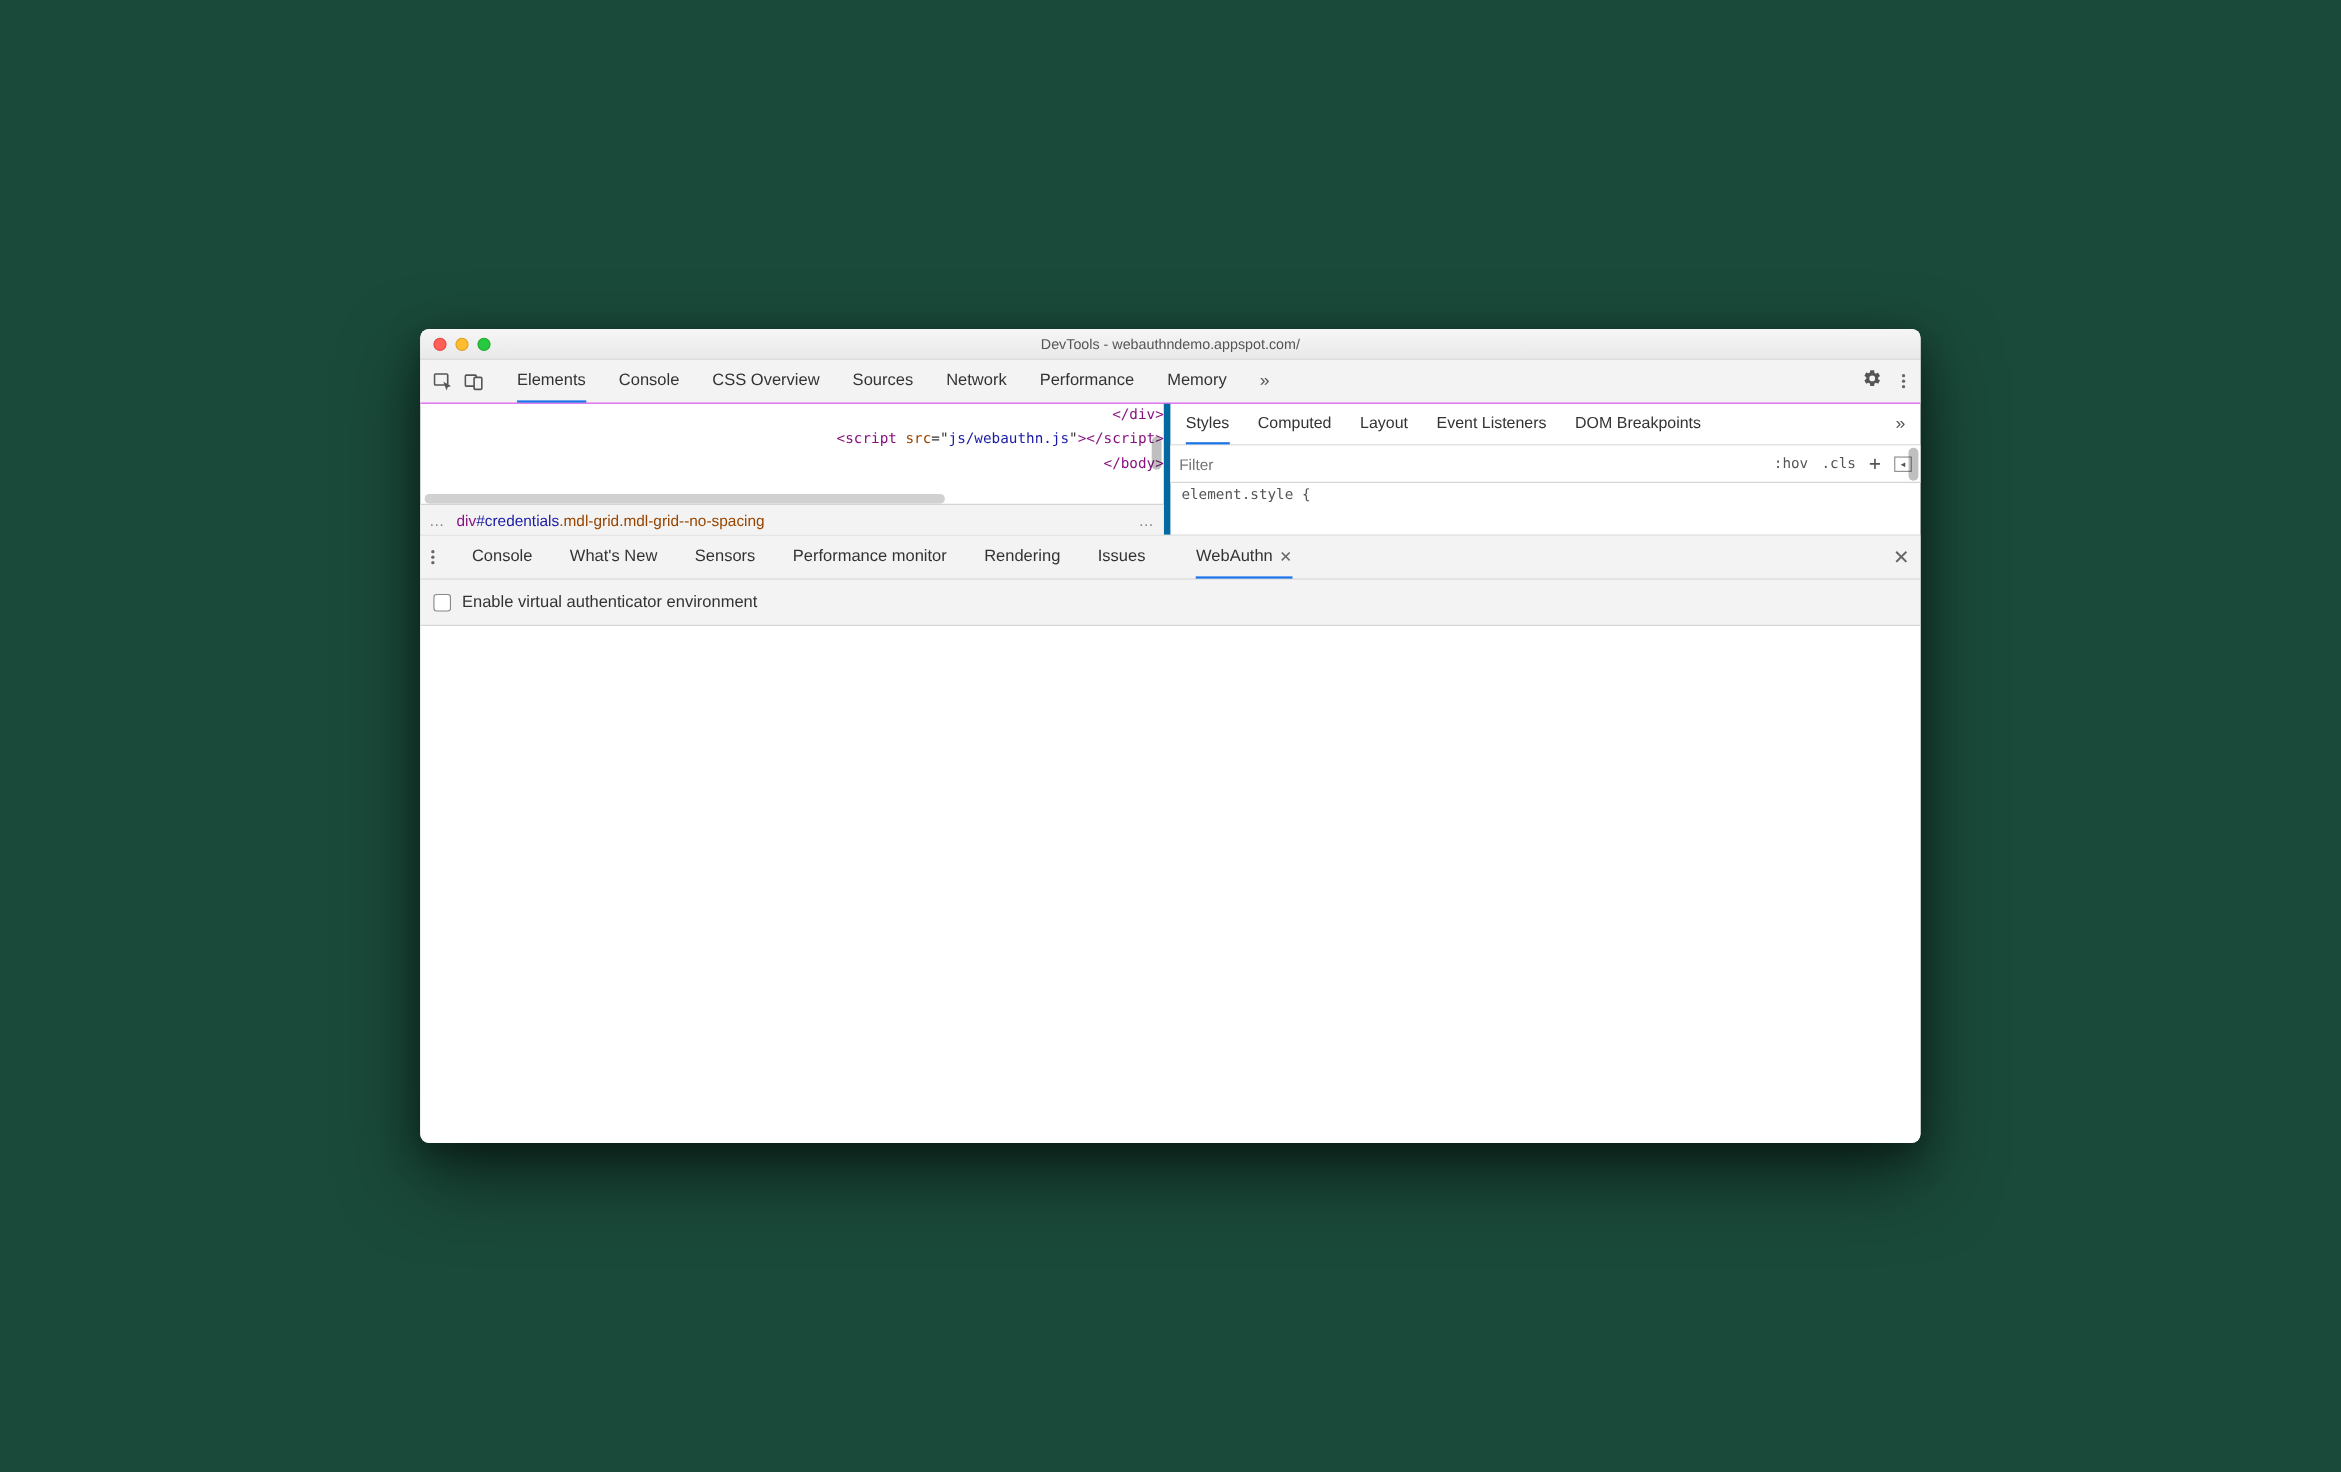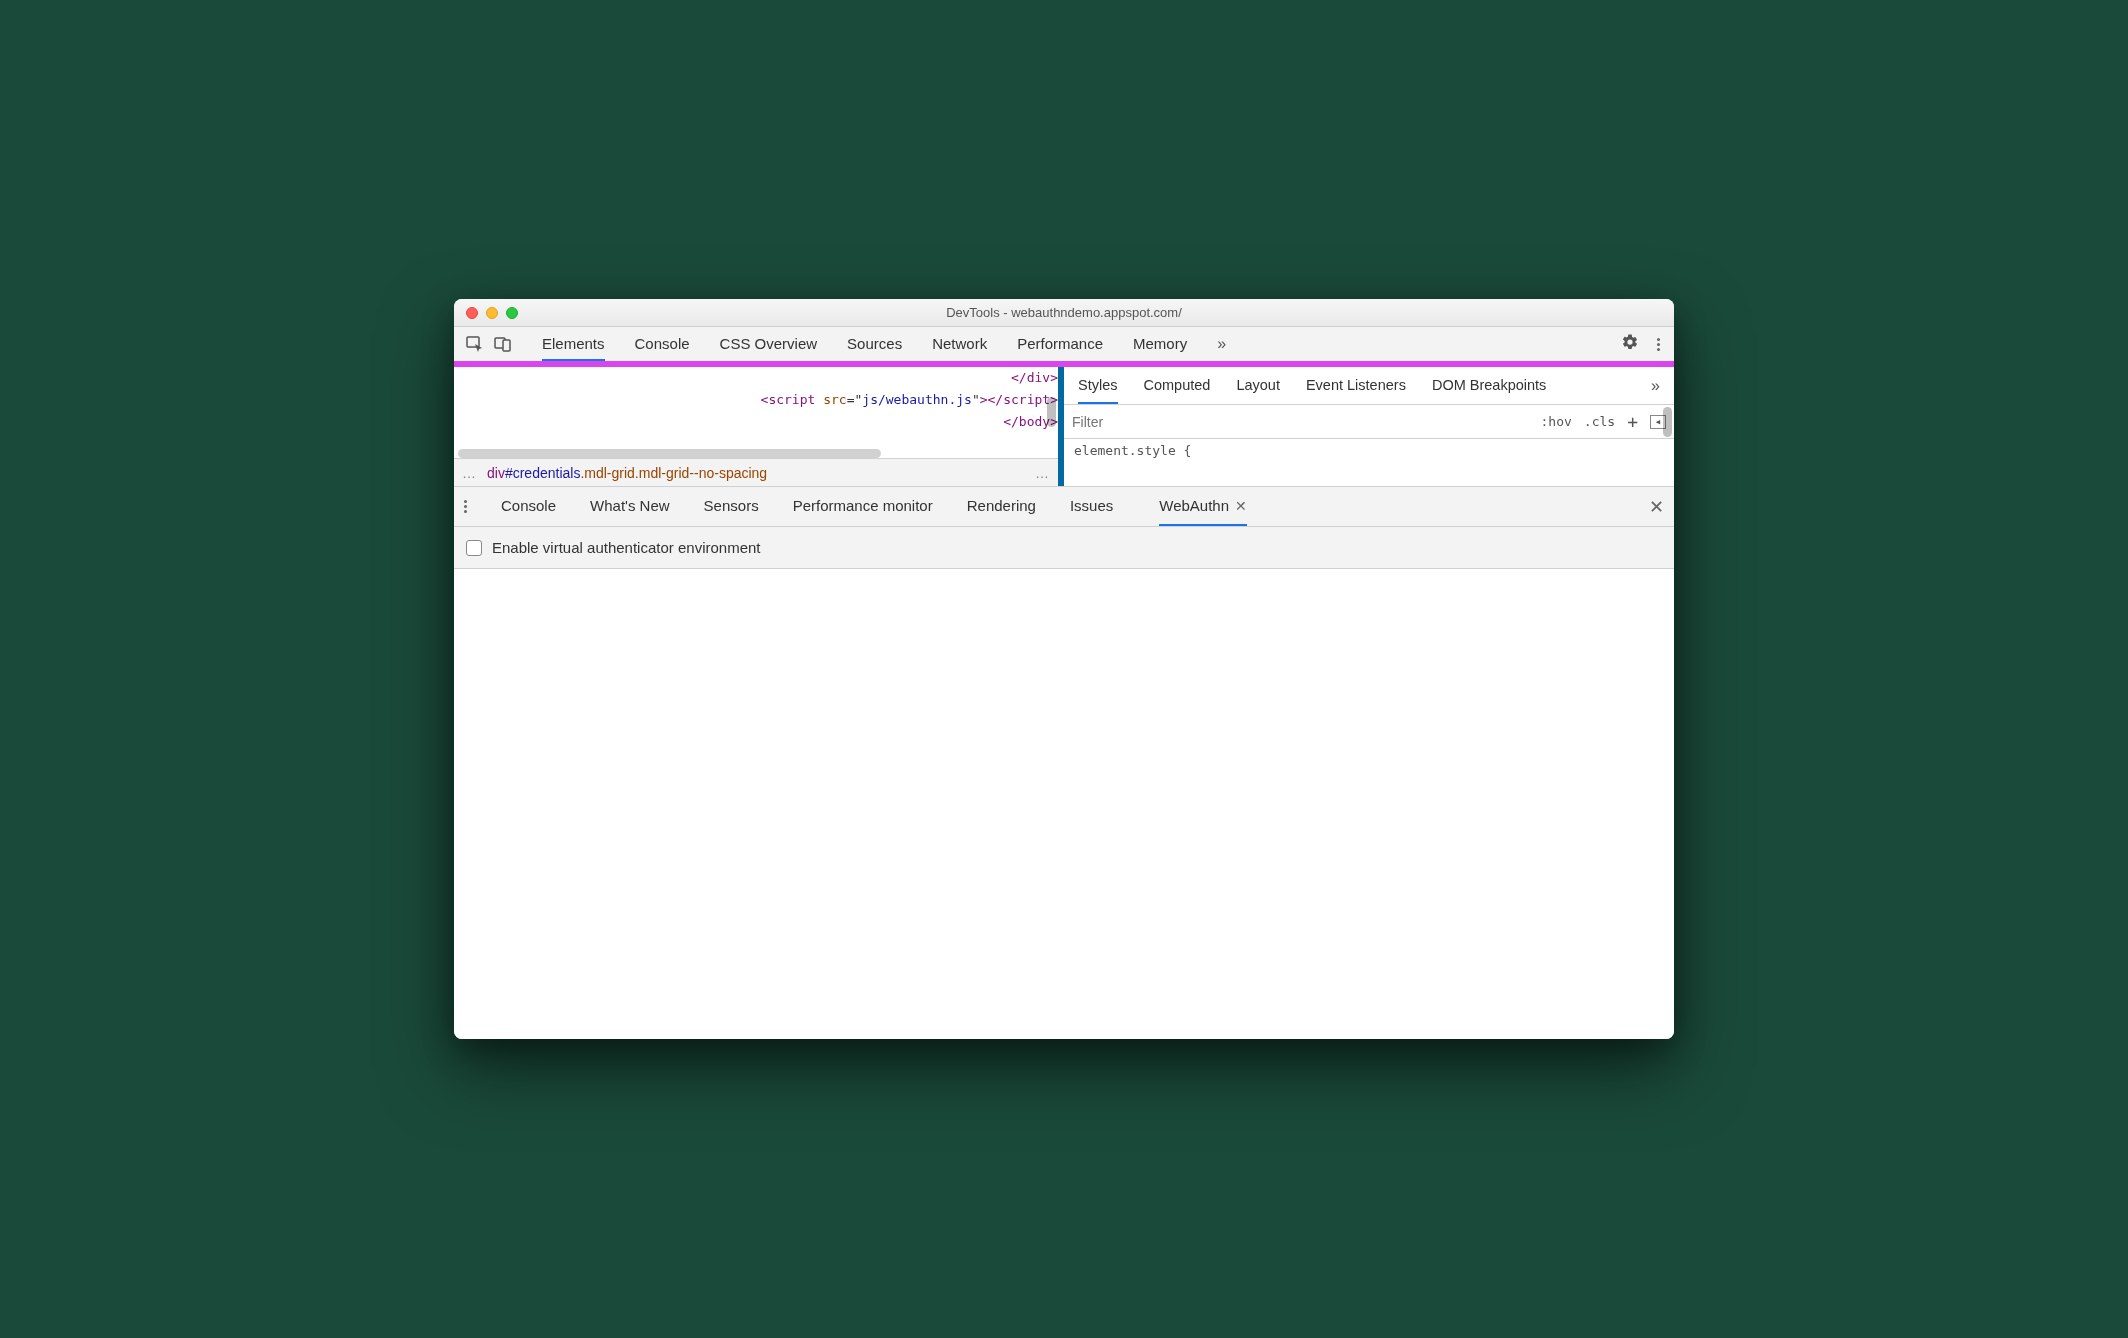--- a/index.html
+++ b/index.html
@@ -6,21 +6,21 @@
   html, body { height: 100%; }
   body {
     font-family: -apple-system, BlinkMacSystemFont, "Segoe UI", Arial, sans-serif;
     background: #1a4a3a;
     display: flex;
     align-items: center;
     justify-content: center;
     height: 100vh;
   }
   .window {
-    width: 1220px;
+    width: 1364px;
     height: 740px;
     background: #fff;
     border-radius: 8px;
     box-shadow: 0 30px 70px rgba(0,0,0,0.5), 0 10px 30px rgba(0,0,0,0.35);
     overflow: hidden;
     display: flex;
     flex-direction: column;
   }
   .titlebar {
     height: 28px;
@@ -42,21 +42,21 @@
   .title {
     position: absolute;
     left: 0; right: 0;
     text-align: center;
     font-size: 13px;
     color: #555;
     pointer-events: none;
   }
   .toolbar {
     height: 40px;
-    border-bottom: 6px solid #d946ef;
+    border-bottom: 1px solid #d946ef;
     display: flex;
     align-items: center;
     background: #f3f3f3;
   }
   .toolbar-left {
     display: flex;
     gap: 10px;
     padding: 0 12px;
     align-items: center;
   }

